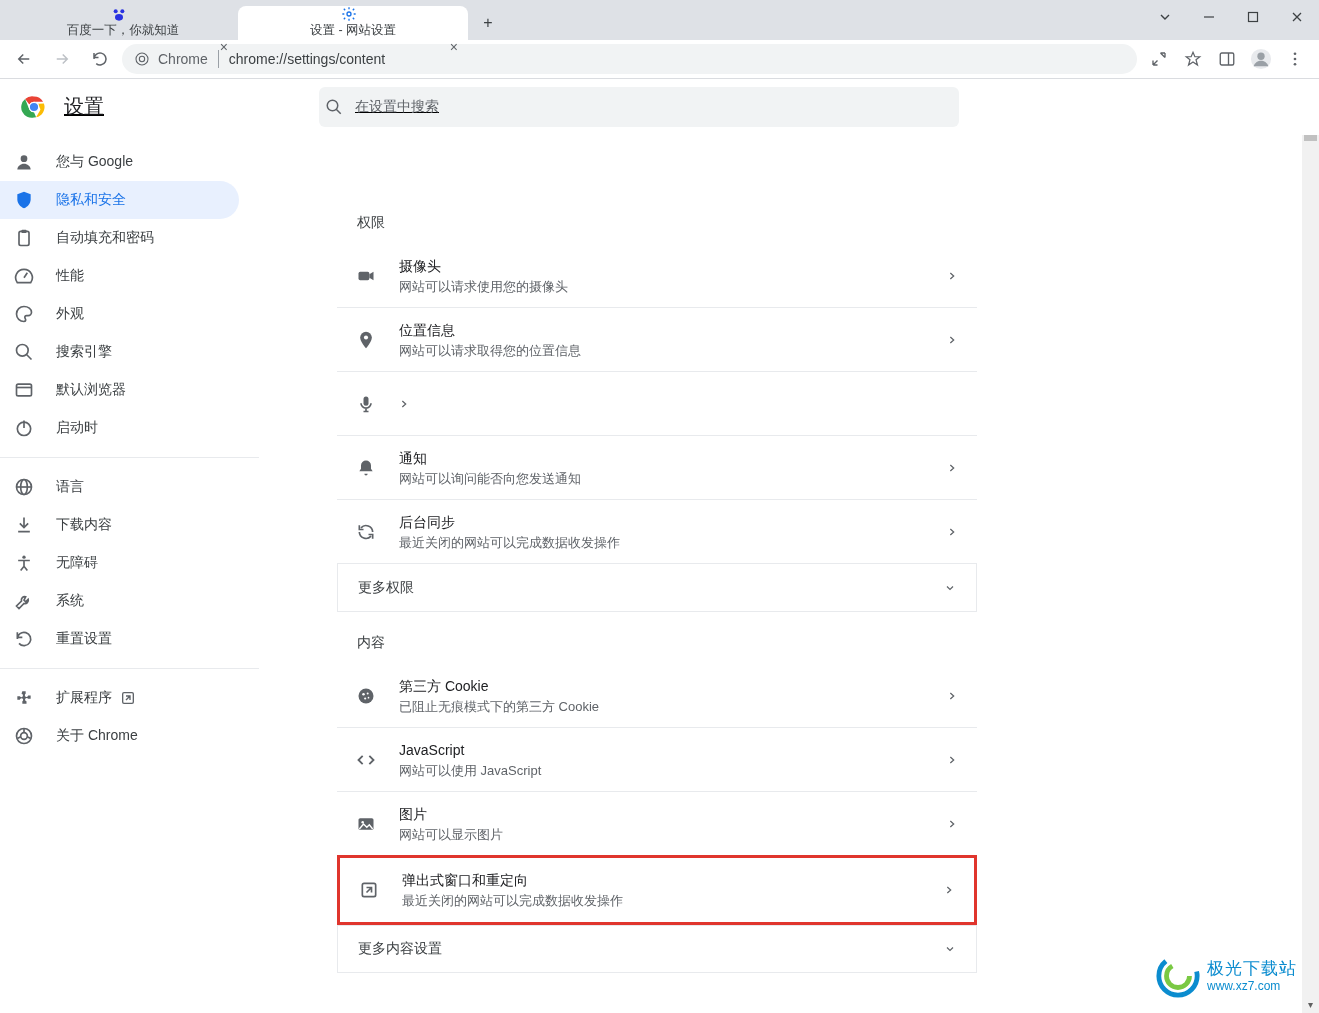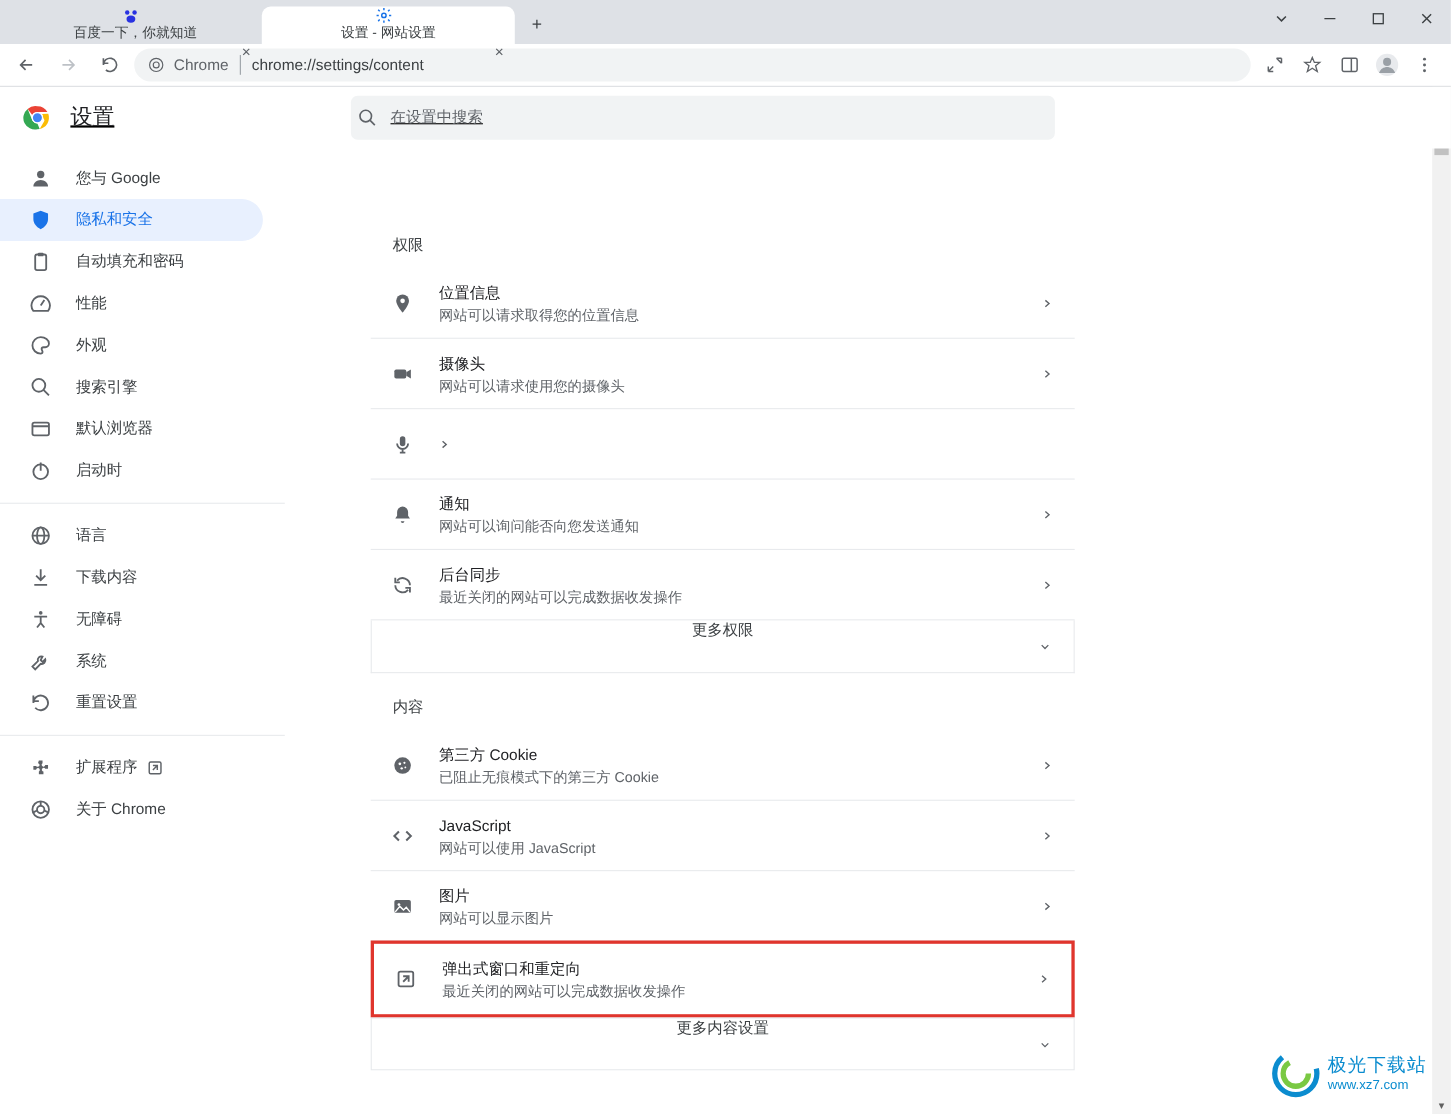--- a/index.html
+++ b/index.html
@@ -31,38 +31,38 @@
 .page-root { height:calc(1013px - 79px); display:flex; position:relative; }
 .settings-header { position:absolute; top:0; left:0; right:0; height:56px; display:flex; align-items:center; padding-left:20px; border-bottom:1px solid transparent; z-index:2; background:#fff;text-decoration:underline; }
 .chrome-logo { width:28px; height:28px; margin-right:16px; }
 .settings-title { font-size:20px; color:#202124; font-weight:400; }
 .search-wrap { margin-left:auto; margin-right:360px; }
 .search-box { width:640px; height:40px; background:#f1f3f4; border-radius:6px; display:flex; align-items:center; padding:0 6px; color:#5f6368; font-size:14px; gap:12px;}
 .settings-body { display:flex; width:100%; padding-top:56px; height:100%; }
 
 
 .sidebar { width:259px; padding-top:8px; overflow-y:auto; }
-.sb-item { height:38px; display:flex; align-items:center; padding-left:27px; font-size:14px; color:#3c4043; border-radius:0 19px 19px 0; margin-right:20px; cursor:pointer; }
+.sb-item { height:38px; display:flex; align-items:center; padding-left:14px; font-size:14px; color:#3c4043; border-radius:0 19px 19px 0; margin-right:20px; cursor:pointer; }
 .sb-item .sb-icon { width:20px; height:20px; margin-right:22px; display:flex; align-items:center; justify-content:center; color:#5f6368; }
 .sb-item.active { background:#e8f0fe; color:#1a73e8; }
 .sb-item.active .sb-icon { color:#1a73e8; }
 .sb-sep { height:1px; background:#e8eaed; margin:10px 0; }
 .ext-link-icon { margin-left:8px; color:#5f6368; }
 
 
 .main-wrap { flex:1; display:flex; justify-content:flex-start; overflow-y:auto; position:relative;align-items:flex-end; }
 .main-col { width:640px; margin-left:78px; padding-bottom:40px; }
 .section-label { font-size:14px; color:#3c4043; padding:22px 20px 12px 20px; }
 .setting-row { min-height:64px; display:flex; align-items:center; padding:10px 20px 10px 18px; cursor:pointer; border-bottom:1px solid #e8eaed; }
 .row-icon { width:22px; height:22px; color:#5f6368; margin-right:22px; display:flex; align-items:center; justify-content:center; }
 .row-text { flex:1; }
 .row-title { font-size:14px; color:#202124; line-height:22px; }
 .row-sub { font-size:13px; color:#5f6368; line-height:20px; }
 .row-chev { color:#5f6368; }
-.expand-row { height:48px; display:flex; align-items:center; padding:0 20px; font-size:14px; color:#3c4043; cursor:pointer; border:1px solid #e8eaed; border-top:none;flex-direction:column;}
+.expand-row { height:48px; display:flex; align-items:center; padding:0 20px; font-size:14px; color:#3c4043; cursor:pointer; border:1px solid #e8eaed; border-top:none;}
 .expand-row .row-chev { margin-left:auto; }
 .highlight-box { border:3px solid #e0352d; margin-top:-1px; }
 
 .scrollbar-fake { position:absolute; right:0; top:79px; bottom:0; width:17px; background:#f1f1f1; }
 .scrollbar-thumb { position:absolute; right:2px; top:4px; width:13px; height:44px; background:#c1c1c1; border-radius:0; }
 .scroll-arrow { position:absolute; width:17px; height:17px; display:flex; align-items:center; justify-content:center; color:#606060; font-size:10px;}
 
 .watermark { position:absolute; right:22px; bottom:14px; display:flex; align-items:center; gap:6px; }
 .wm-logo { width:46px; height:46px; }
 .wm-text { font-size:17px; color:#0b8ccf; line-height:20px; letter-spacing:1px; }
@@ -352,44 +352,44 @@
         </div>
       </div>
 
     <div class="main-wrap">
       <div class="main-col">
         <div class="section-label">权限</div>
         <div id="perm-rows">
             <div class="setting-row">
               <span class="row-icon">
                 <svg width="20" height="20" viewBox="0 0 24 24">
+                  <rect x="3" y="7" width="13" height="10" rx="2" fill="currentColor"></rect>
+                  <path d="M16 10l5-3v10l-5-3z" fill="currentColor"></path>
+                </svg>
+              </span>
+              <div class="row-text">
+                <div class="row-title">摄像头</div>
+                <div class="row-sub">网站可以请求使用您的摄像头</div>
+              </div>
+              <span class="row-chev">
+                <svg width="10" height="10" viewBox="0 0 24 24">
+                  <path d="M8 5l8 7-8 7" fill="none" stroke="#5f6368" stroke-width="3"></path>
+                </svg>
+              </span>
+            </div>
+            <div class="setting-row">
+              <span class="row-icon">
+                <svg width="20" height="20" viewBox="0 0 24 24">
                   <path d="M12 2a7 7 0 0 1 7 7c0 5-7 13-7 13S5 14 5 9a7 7 0 0 1 7-7z" fill="currentColor"></path>
                   <circle cx="12" cy="9" r="2.5" fill="#fff"></circle>
                 </svg>
               </span>
               <div class="row-text">
                 <div class="row-title">位置信息</div>
                 <div class="row-sub">网站可以请求取得您的位置信息</div>
-              </div>
-              <span class="row-chev">
-                <svg width="10" height="10" viewBox="0 0 24 24">
-                  <path d="M8 5l8 7-8 7" fill="none" stroke="#5f6368" stroke-width="3"></path>
-                </svg>
-              </span>
-            </div>
-            <div class="setting-row">
-              <span class="row-icon">
-                <svg width="20" height="20" viewBox="0 0 24 24">
-                  <rect x="3" y="7" width="13" height="10" rx="2" fill="currentColor"></rect>
-                  <path d="M16 10l5-3v10l-5-3z" fill="currentColor"></path>
-                </svg>
-              </span>
-              <div class="row-text">
-                <div class="row-title">摄像头</div>
-                <div class="row-sub">网站可以请求使用您的摄像头</div>
               </div>
               <span class="row-chev">
                 <svg width="10" height="10" viewBox="0 0 24 24">
                   <path d="M8 5l8 7-8 7" fill="none" stroke="#5f6368" stroke-width="3"></path>
                 </svg>
               </span>
             </div>
             <div class="setting-row">
               <span class="row-icon">
                 <svg width="20" height="20" viewBox="0 0 24 24">

